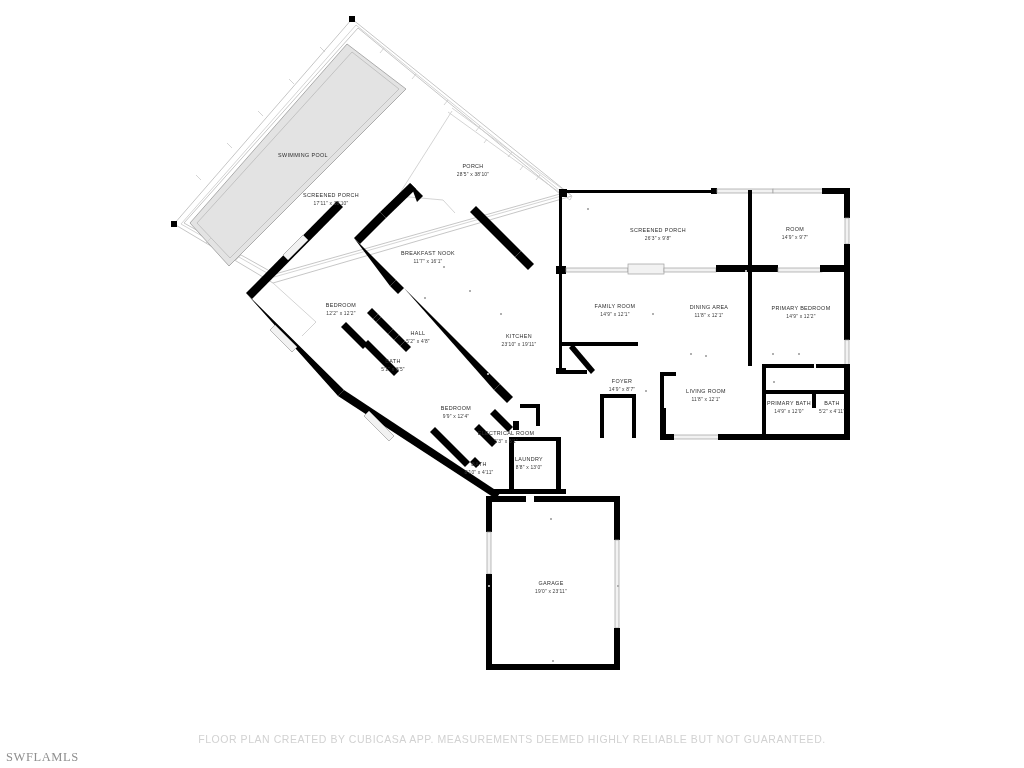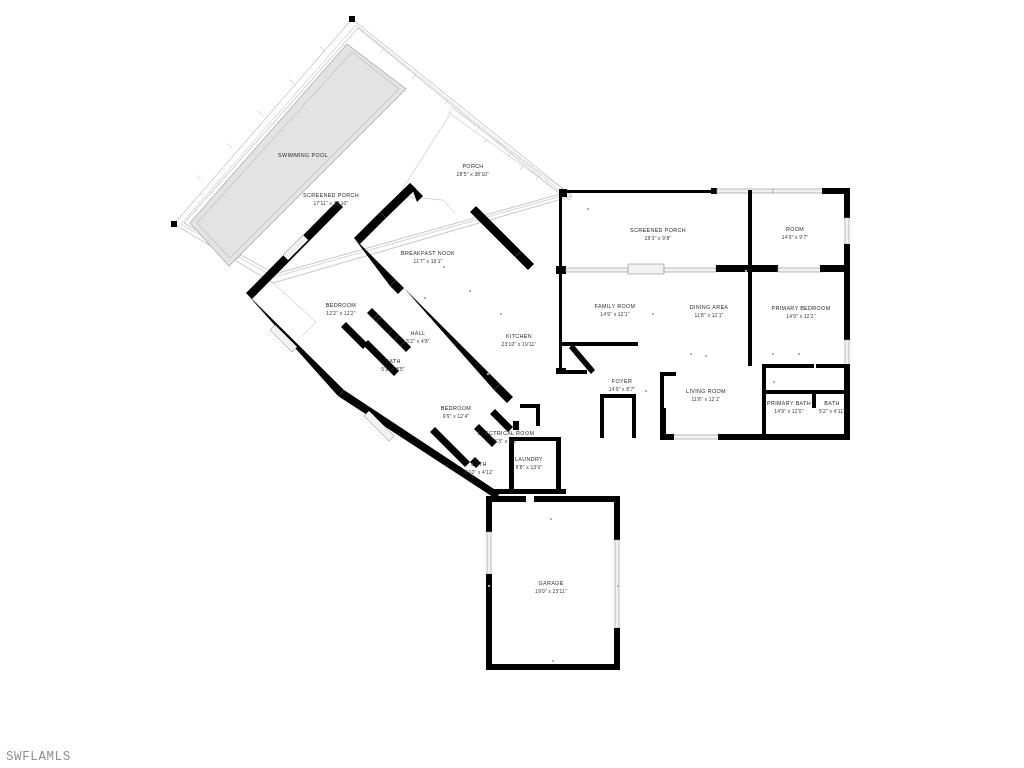--- a/index.html
+++ b/index.html
@@ -48,21 +48,21 @@
     font-family: "Liberation Sans", sans-serif;
     font-size: 10.5px;
     letter-spacing: 0.55px;
     color: #d2d2d2;
     white-space: nowrap;
   }
   .watermark {
     position: absolute;
     left: 6px;
     top: 750px;
-    font-family: Liberation Mono, monospace;
+    font-family: Liberation Serif, serif;
     font-size: 12.5px;
     letter-spacing: 0.6px;
     color: #8f8f8f;
   }
   .wall-heavy { fill: #000000; }
   .pool-water { fill: #e3e3e3; stroke: #9a9a9a; stroke-width: 0.8; }
   .pool-deck { fill: #ffffff; stroke: #c0c0c0; stroke-width: 0.9; }
   .screen-line { stroke: #cfcfcf; stroke-width: 0.9; fill: none; }
   .window-glass { fill: #f2f2f2; stroke: #9e9e9e; stroke-width: 0.7; }
 </style>
@@ -351,15 +351,16 @@
           <text class="room-dims" x="832" y="411.5">5'2" x 4'11"</text>
         </g>
         <g>
           <text class="room-label" x="551" y="584">GARAGE</text>
           <text class="room-dims" x="551" y="591.5">19'0" x 23'11"</text>
         </g>
       </g>
 
   </svg>
 
+  <div class="footer-note">FLOOR PLAN CREATED BY CUBICASA APP. MEASUREMENTS DEEMED HIGHLY RELIABLE BUT NOT GUARANTEED.</div>
 
   <div class="watermark">SWFLAMLS</div>
 </div>
 
 </body></html>

